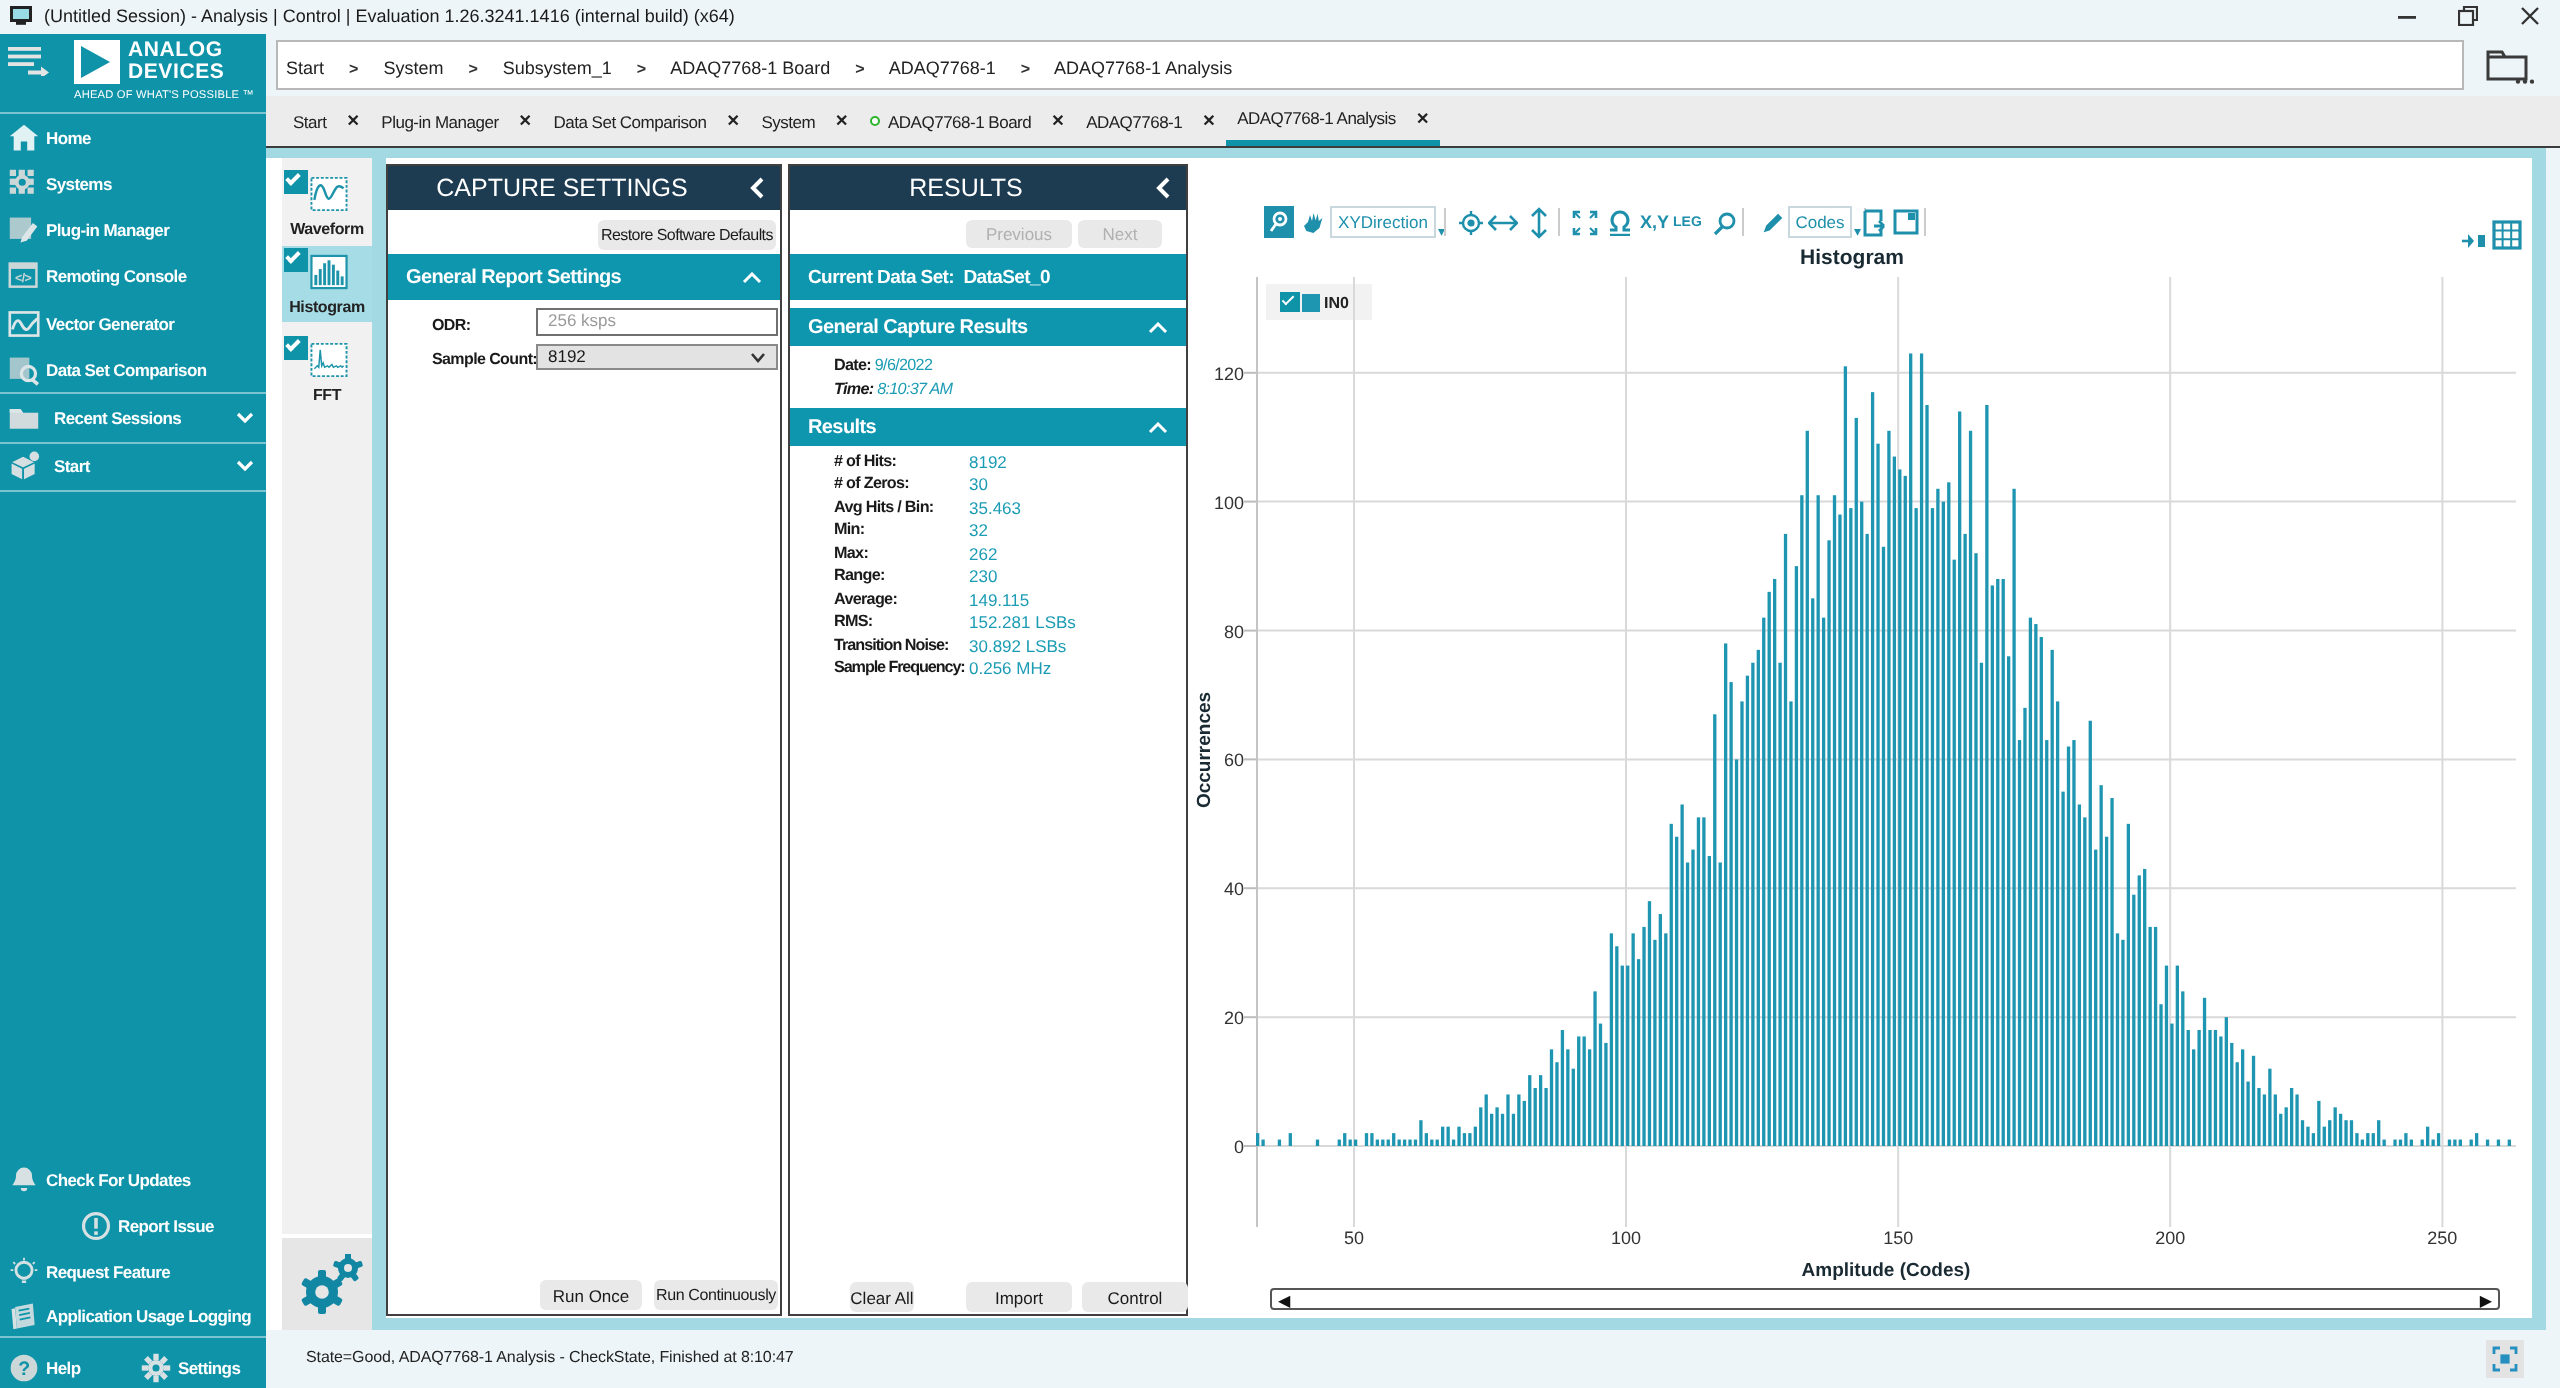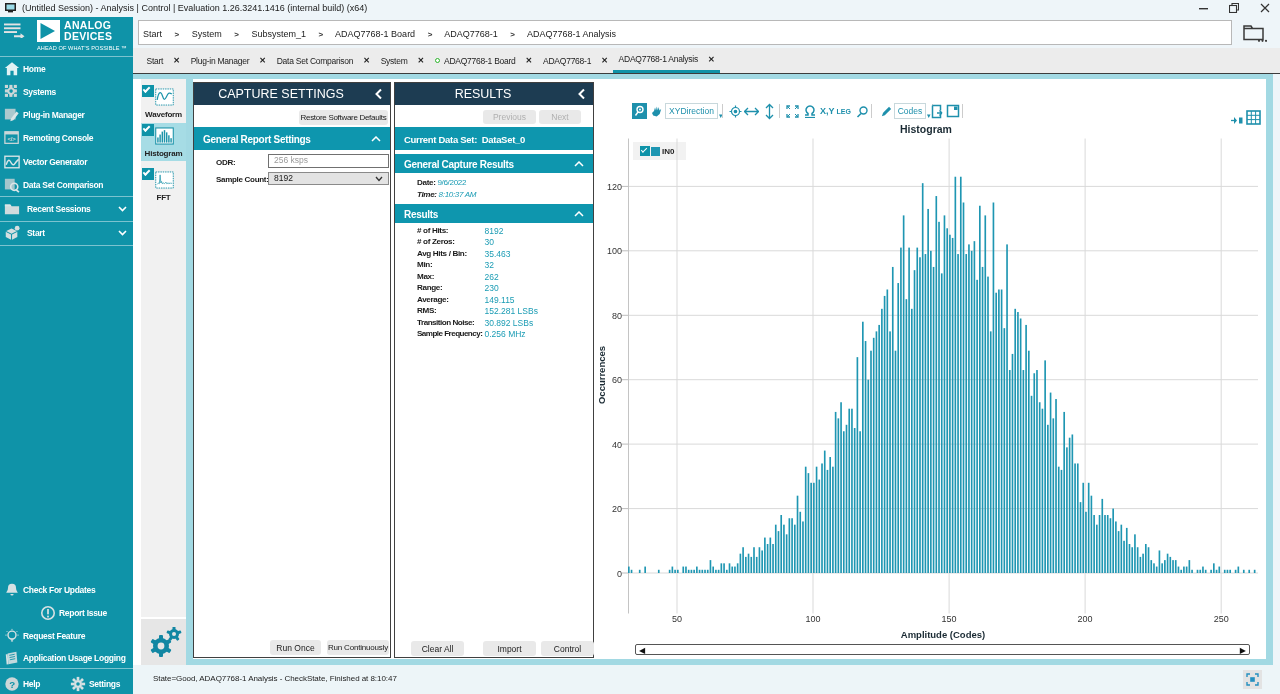--- a/index.html
+++ b/index.html
@@ -431,21 +431,21 @@
         <span class="txt">Current Data Set:&nbsp; <span style="font-weight:bold;">DataSet_0</span></span>
       </div>
     <div class="secband" style="top:71px; height:19px;">
         <span class="txt">General Capture Results</span>
         <svg class="chev" viewBox="0 0 10 6">
           <path d="M1 5 L5 1 L9 5" stroke="#fff" stroke-width="1.5" fill="none"></path>
         </svg>
       </div>
     <div class="row-label" style="left:22px; top:95px;">Date: <span class="fvalue">9/6/2022</span></div>
     <div class="row-label" style="left:22px; top:107px;font-style:italic;">Time: <span class="fvalue">8:10:37 AM</span></div>
-    <div class="btn" style="left:16px; top:558px; width:53px; height:15px;">Clear All</div>
+    <div class="btn" style="left:30px; top:558px; width:32px; height:15px;">Clear All</div>
     <div class="btn" style="left:88px; top:558px; width:53px; height:15px;">Import</div>
     <div class="btn" style="left:146px; top:558px; width:53px; height:15px;">Control</div>
     <div class="secband" style="top:121px; height:19px;">
         <span class="txt">Results</span>
         <svg class="chev" viewBox="0 0 10 6">
           <path d="M1 5 L5 1 L9 5" stroke="#fff" stroke-width="1.5" fill="none"></path>
         </svg>
       </div>
     <div class="row-label" style="left:22px; top:143.0px;"># of Hits:</div>
       <div class="row-value" style="left:89.5px; top:143.0px;">8192</div>

